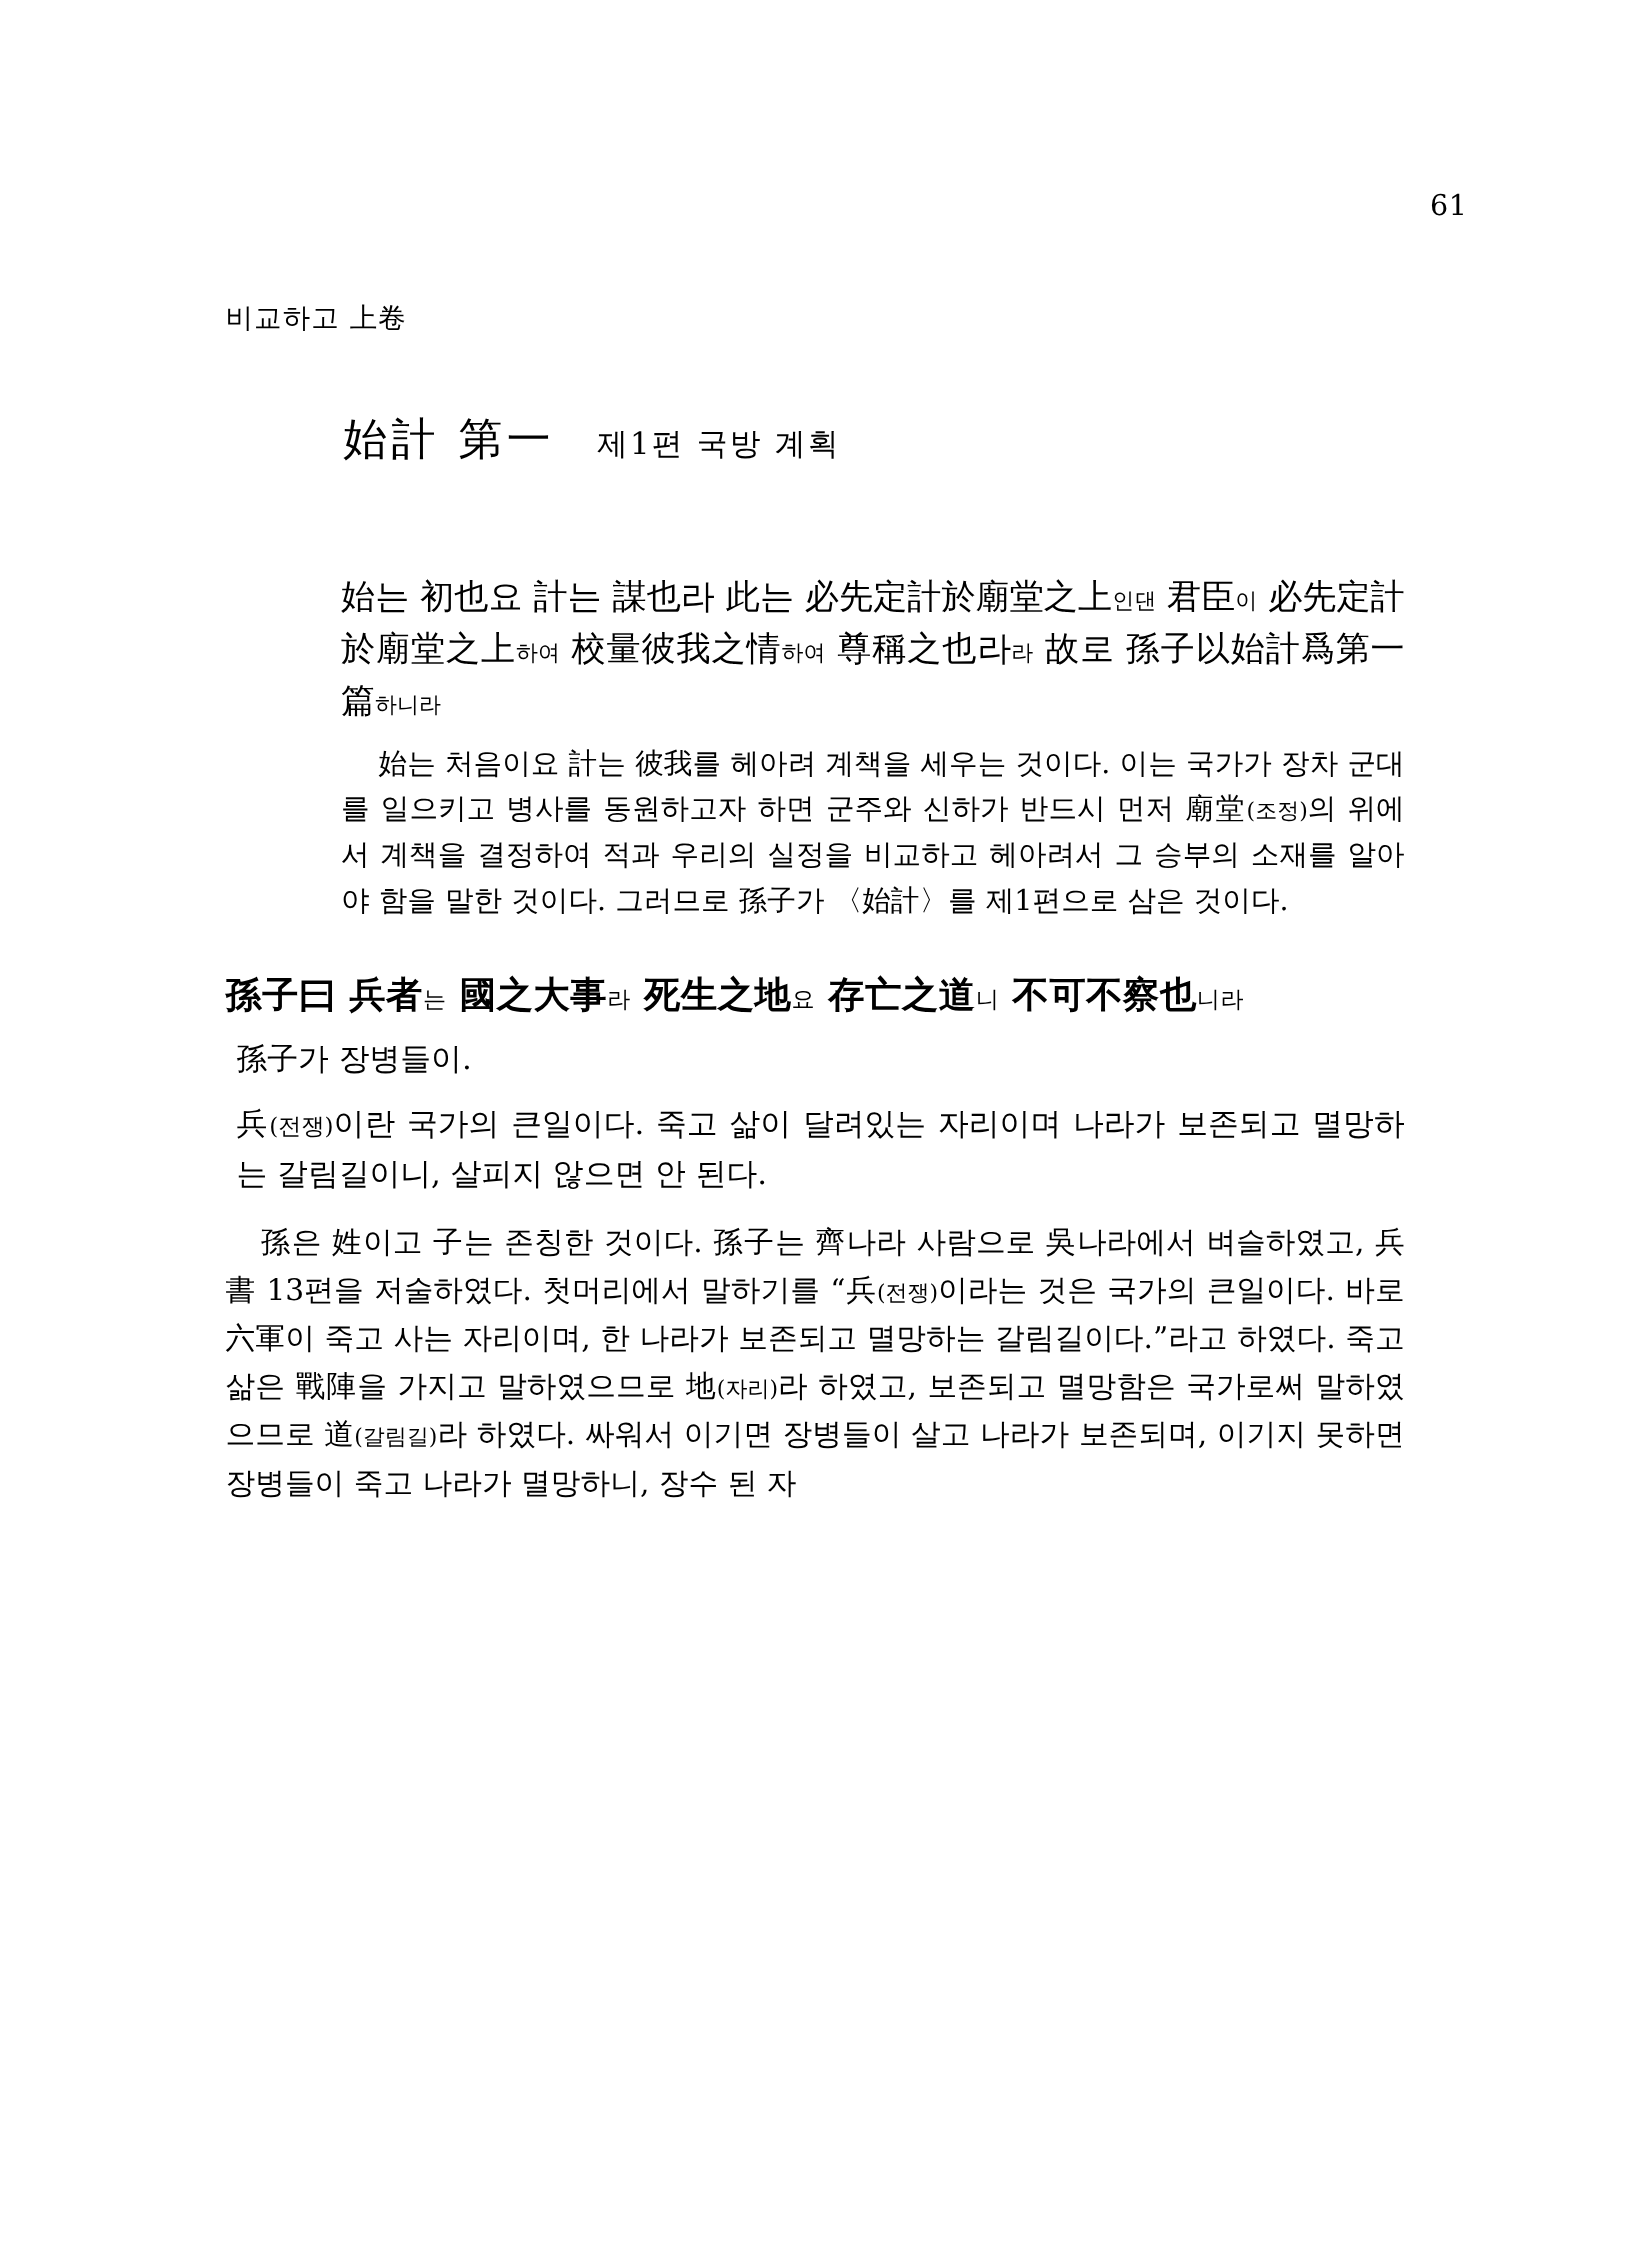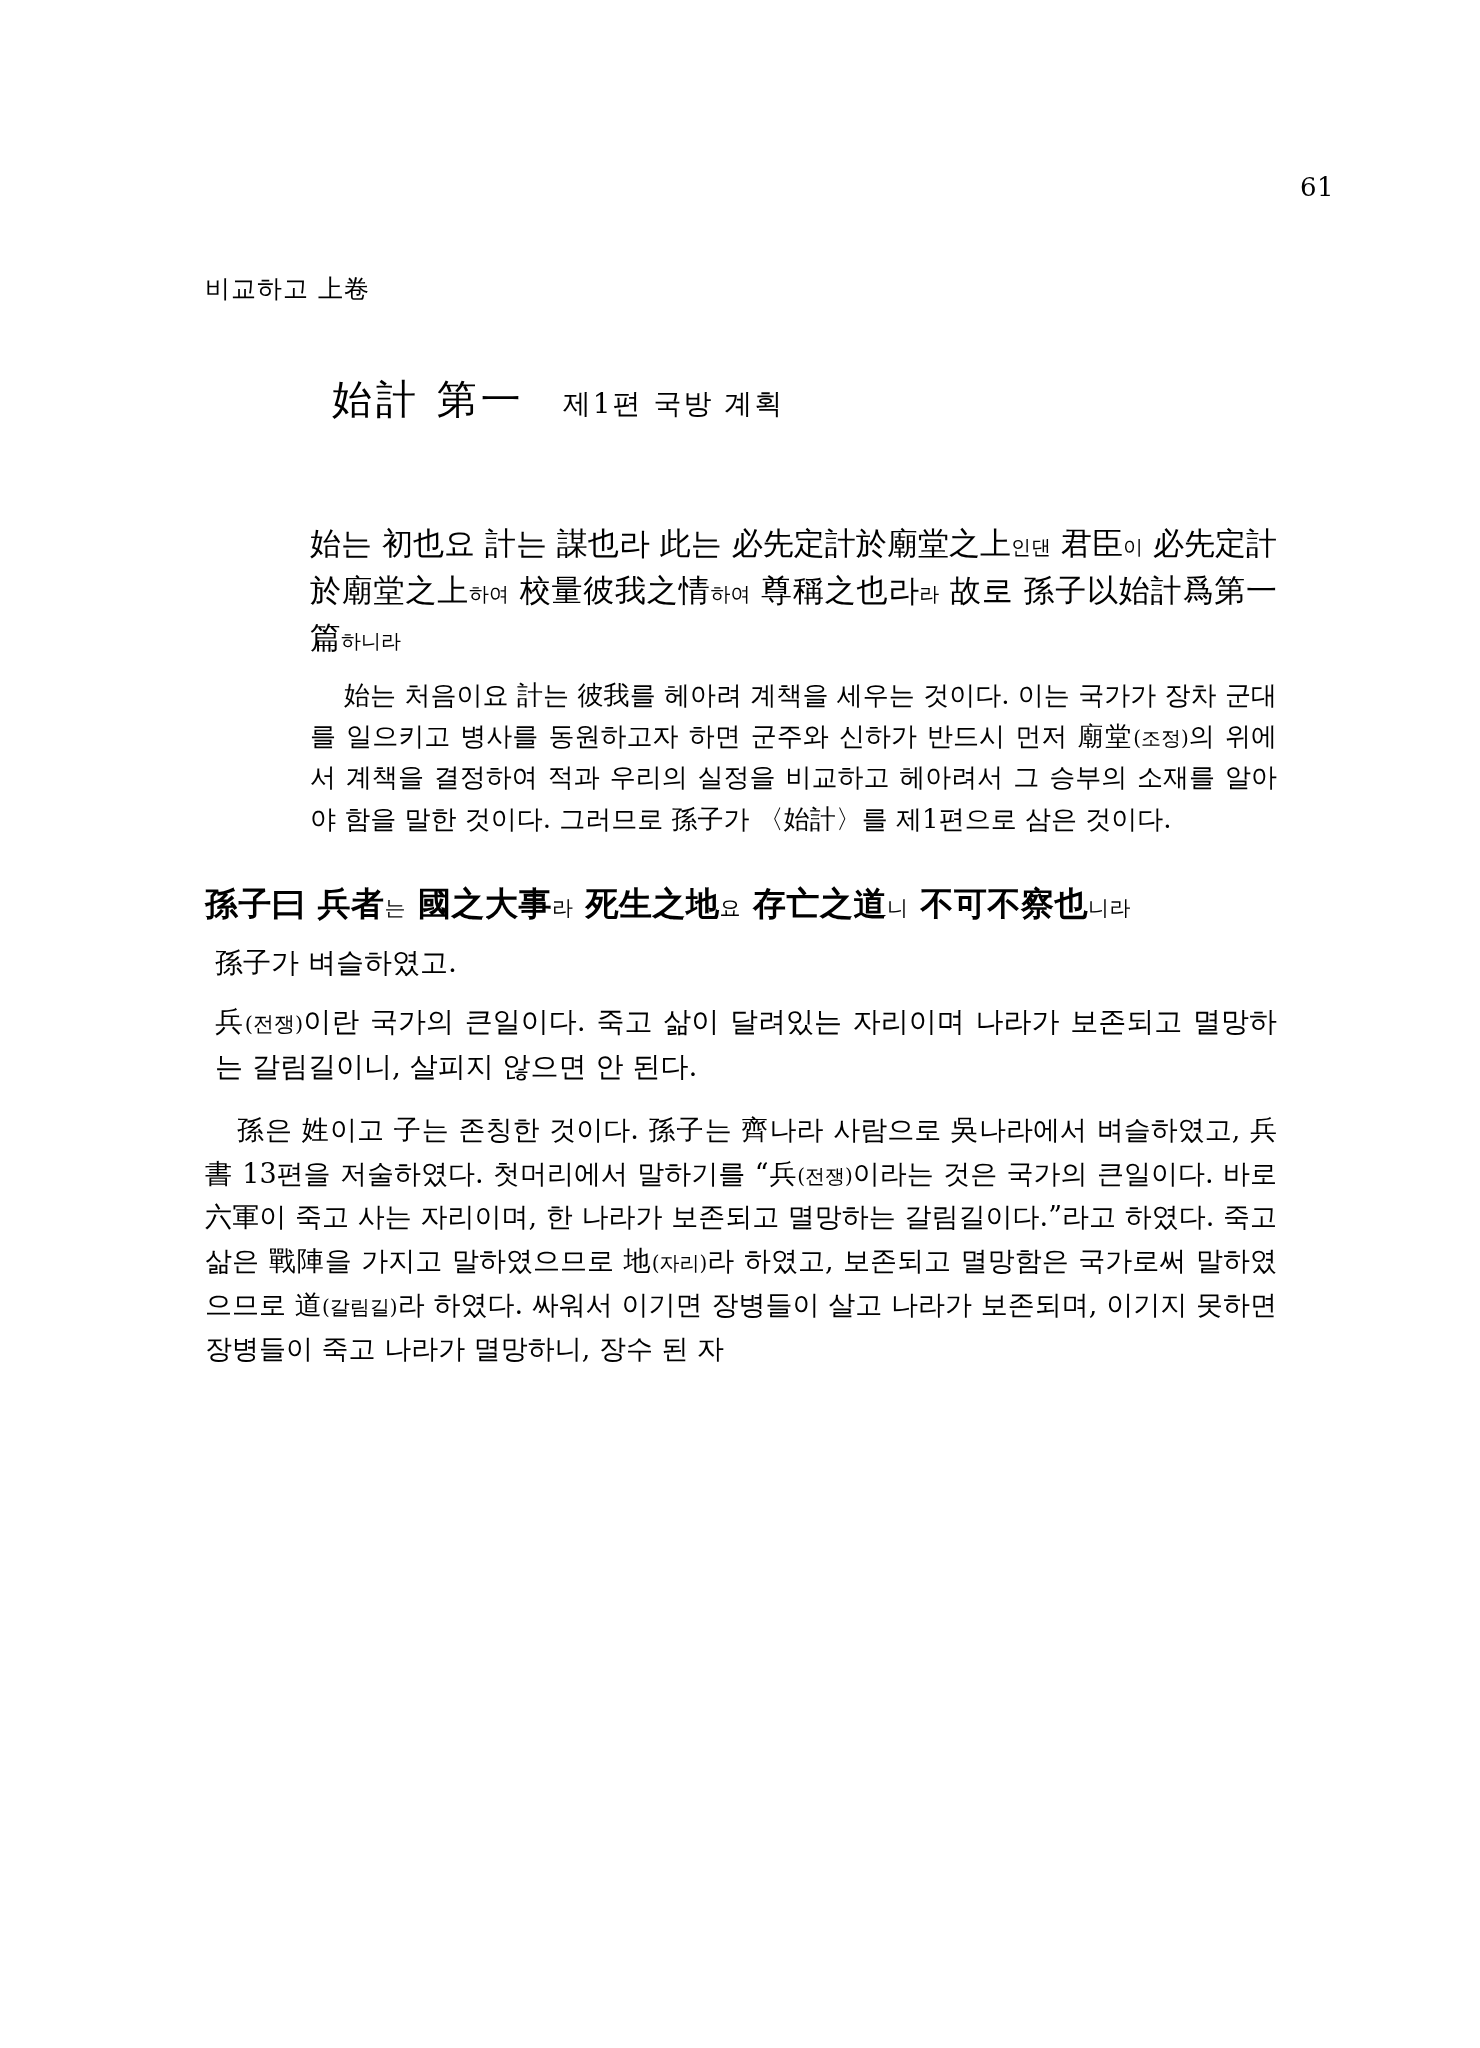--- a/index.html
+++ b/index.html
@@ -43,21 +43,20 @@
     top: 372px;
     left: 312px;
     display: flex;
     align-items: baseline;
     gap: 38px;
   }
   .chapter-title .hanja {
     font-size: 40px;
     letter-spacing: 4px;
     font-weight: 400;
-    margin-left: 20px;
   }
   .chapter-title .korean {
     font-size: 28px;
     letter-spacing: 2px;
   }
 
   
   .content {
     position: absolute;
     top: 520px;
@@ -161,21 +160,21 @@
   </div>
 
   <div class="content">
 
     <p class="classical"><span>始는 初也요 計는 謀也라 此는 必先定計於廟堂之上</span><span class="gloss">인댄</span><span> 君臣</span><span class="gloss">이</span><span> 必先定計於廟堂之上</span><span class="gloss">하여</span><span> 校量彼我之情</span><span class="gloss">하여</span><span> 尊稱之也라</span><span class="gloss">라</span><span> 故로 孫子以始計爲第一篇</span><span class="gloss">하니라</span></p>
 
     <p class="vernacular"><span>始는 처음이요 計는 彼我를 헤아려 계책을 세우는 것이다. 이는 국가가 장차 군대를 일으키고 병사를 동원하고자 하면 군주와 신하가 반드시 먼저 廟堂</span><span class="small">(조정)</span><span>의 위에서 계책을 결정하여 적과 우리의 실정을 비교하고 헤아려서 그 승부의 소재를 알아야 함을 말한 것이다. 그러므로 孫子가 〈始計〉를 제1편으로 삼은 것이다.</span></p>
 
     <p class="sutra block-gap-lg"><span>孫子曰 兵者</span><span class="gloss">는</span><span> 國之大事</span><span class="gloss">라</span><span> 死生之地</span><span class="gloss">요</span><span> 存亡之道</span><span class="gloss">니</span><span> 不可不察也</span><span class="gloss">니라</span></p>
 
-    <p class="sutra-trans">孫子가 벼슬하였고.</p>
+    <p class="sutra-trans">孫子가 장병들이.</p>
 
     <p class="sutra-trans"><span>兵</span><span class="small">(전쟁)</span><span>이란 국가의 큰일이다. 죽고 삶이 달려있는 자리이며 나라가 보존되고 멸망하는 갈림길이니, 살피지 않으면 안 된다.</span></p>
 
 
     <p class="commentary-trans"><span>孫은 姓이고 子는 존칭한 것이다. 孫子는 齊나라 사람으로 吳나라에서 벼슬하였고, 兵書 13편을 저술하였다. 첫머리에서 말하기를 “兵</span><span class="small">(전쟁)</span><span>이라는 것은 국가의 큰일이다. 바로 六軍이 죽고 사는 자리이며, 한 나라가 보존되고 멸망하는 갈림길이다.”라고 하였다. 죽고 삶은 戰陣을 가지고 말하였으므로 地</span><span class="small">(자리)</span><span>라 하였고, 보존되고 멸망함은 국가로써 말하였으므로 道</span><span class="small">(갈림길)</span><span>라 하였다. 싸워서 이기면 장병들이 살고 나라가 보존되며, 이기지 못하면 장병들이 죽고 나라가 멸망하니, 장수 된 자</span></p>
 
   </div>
 </div>
 
 </body></html>

